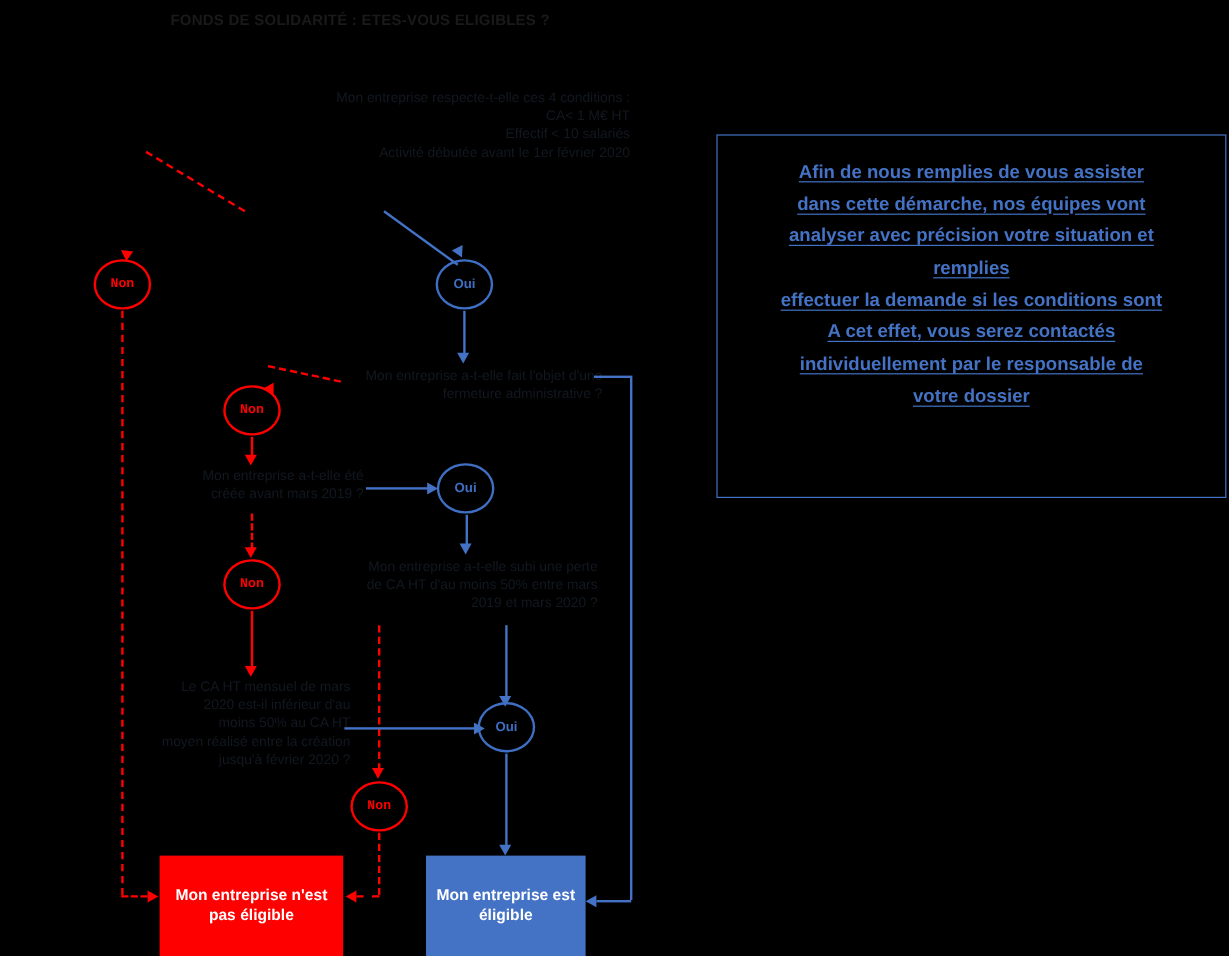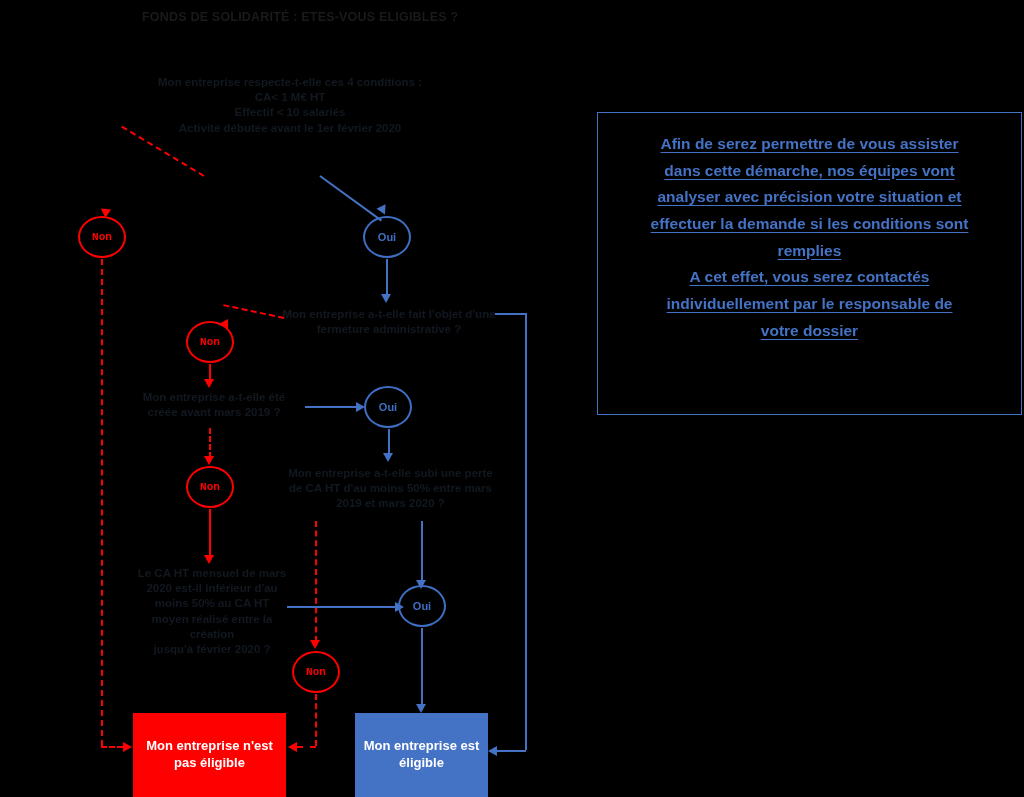--- a/index.html
+++ b/index.html
@@ -24,22 +24,22 @@
     font-size: 12.5px;
     font-weight: 700;
     color: #1a1a1a;
     letter-spacing: 0.2px;
     white-space: nowrap;
   }
 
   
   .qtext {
     color: #121820;
-    font-weight: 700;
-    text-align: center;
+    font-weight: 400;
+    text-align: right;
     line-height: 1.32;
     font-size: 11.5px;
   }
 
   
   #top-block {
     left: 55px;
     top: 75px;
     width: 470px;
     font-size: 11.5px;
@@ -265,23 +265,23 @@
   </div>
 
   <div class="abs result-box" id="box-eligible">
     <span>
       <span style="display:block;">Mon entreprise est</span>
       <span style="display:block;">éligible</span>
     </span>
   </div>
 
   <div class="abs" id="info-panel">
-    <span class="iline">Afin de serez permettre de vous assister</span>
+    <span class="iline">Afin de nous remplies de vous assister</span>
     <span class="iline">dans cette démarche, nos équipes vont</span>
     <span class="iline">analyser avec précision votre situation et</span>
+    <span class="iline">remplies</span>
     <span class="iline">effectuer la demande si les conditions sont</span>
-    <span class="iline">remplies</span>
     <span class="iline">A cet effet, vous serez contactés</span>
     <span class="iline">individuellement par le responsable de</span>
     <span class="iline">votre dossier</span>
   </div>
 
 </div>
 
 </body></html>

